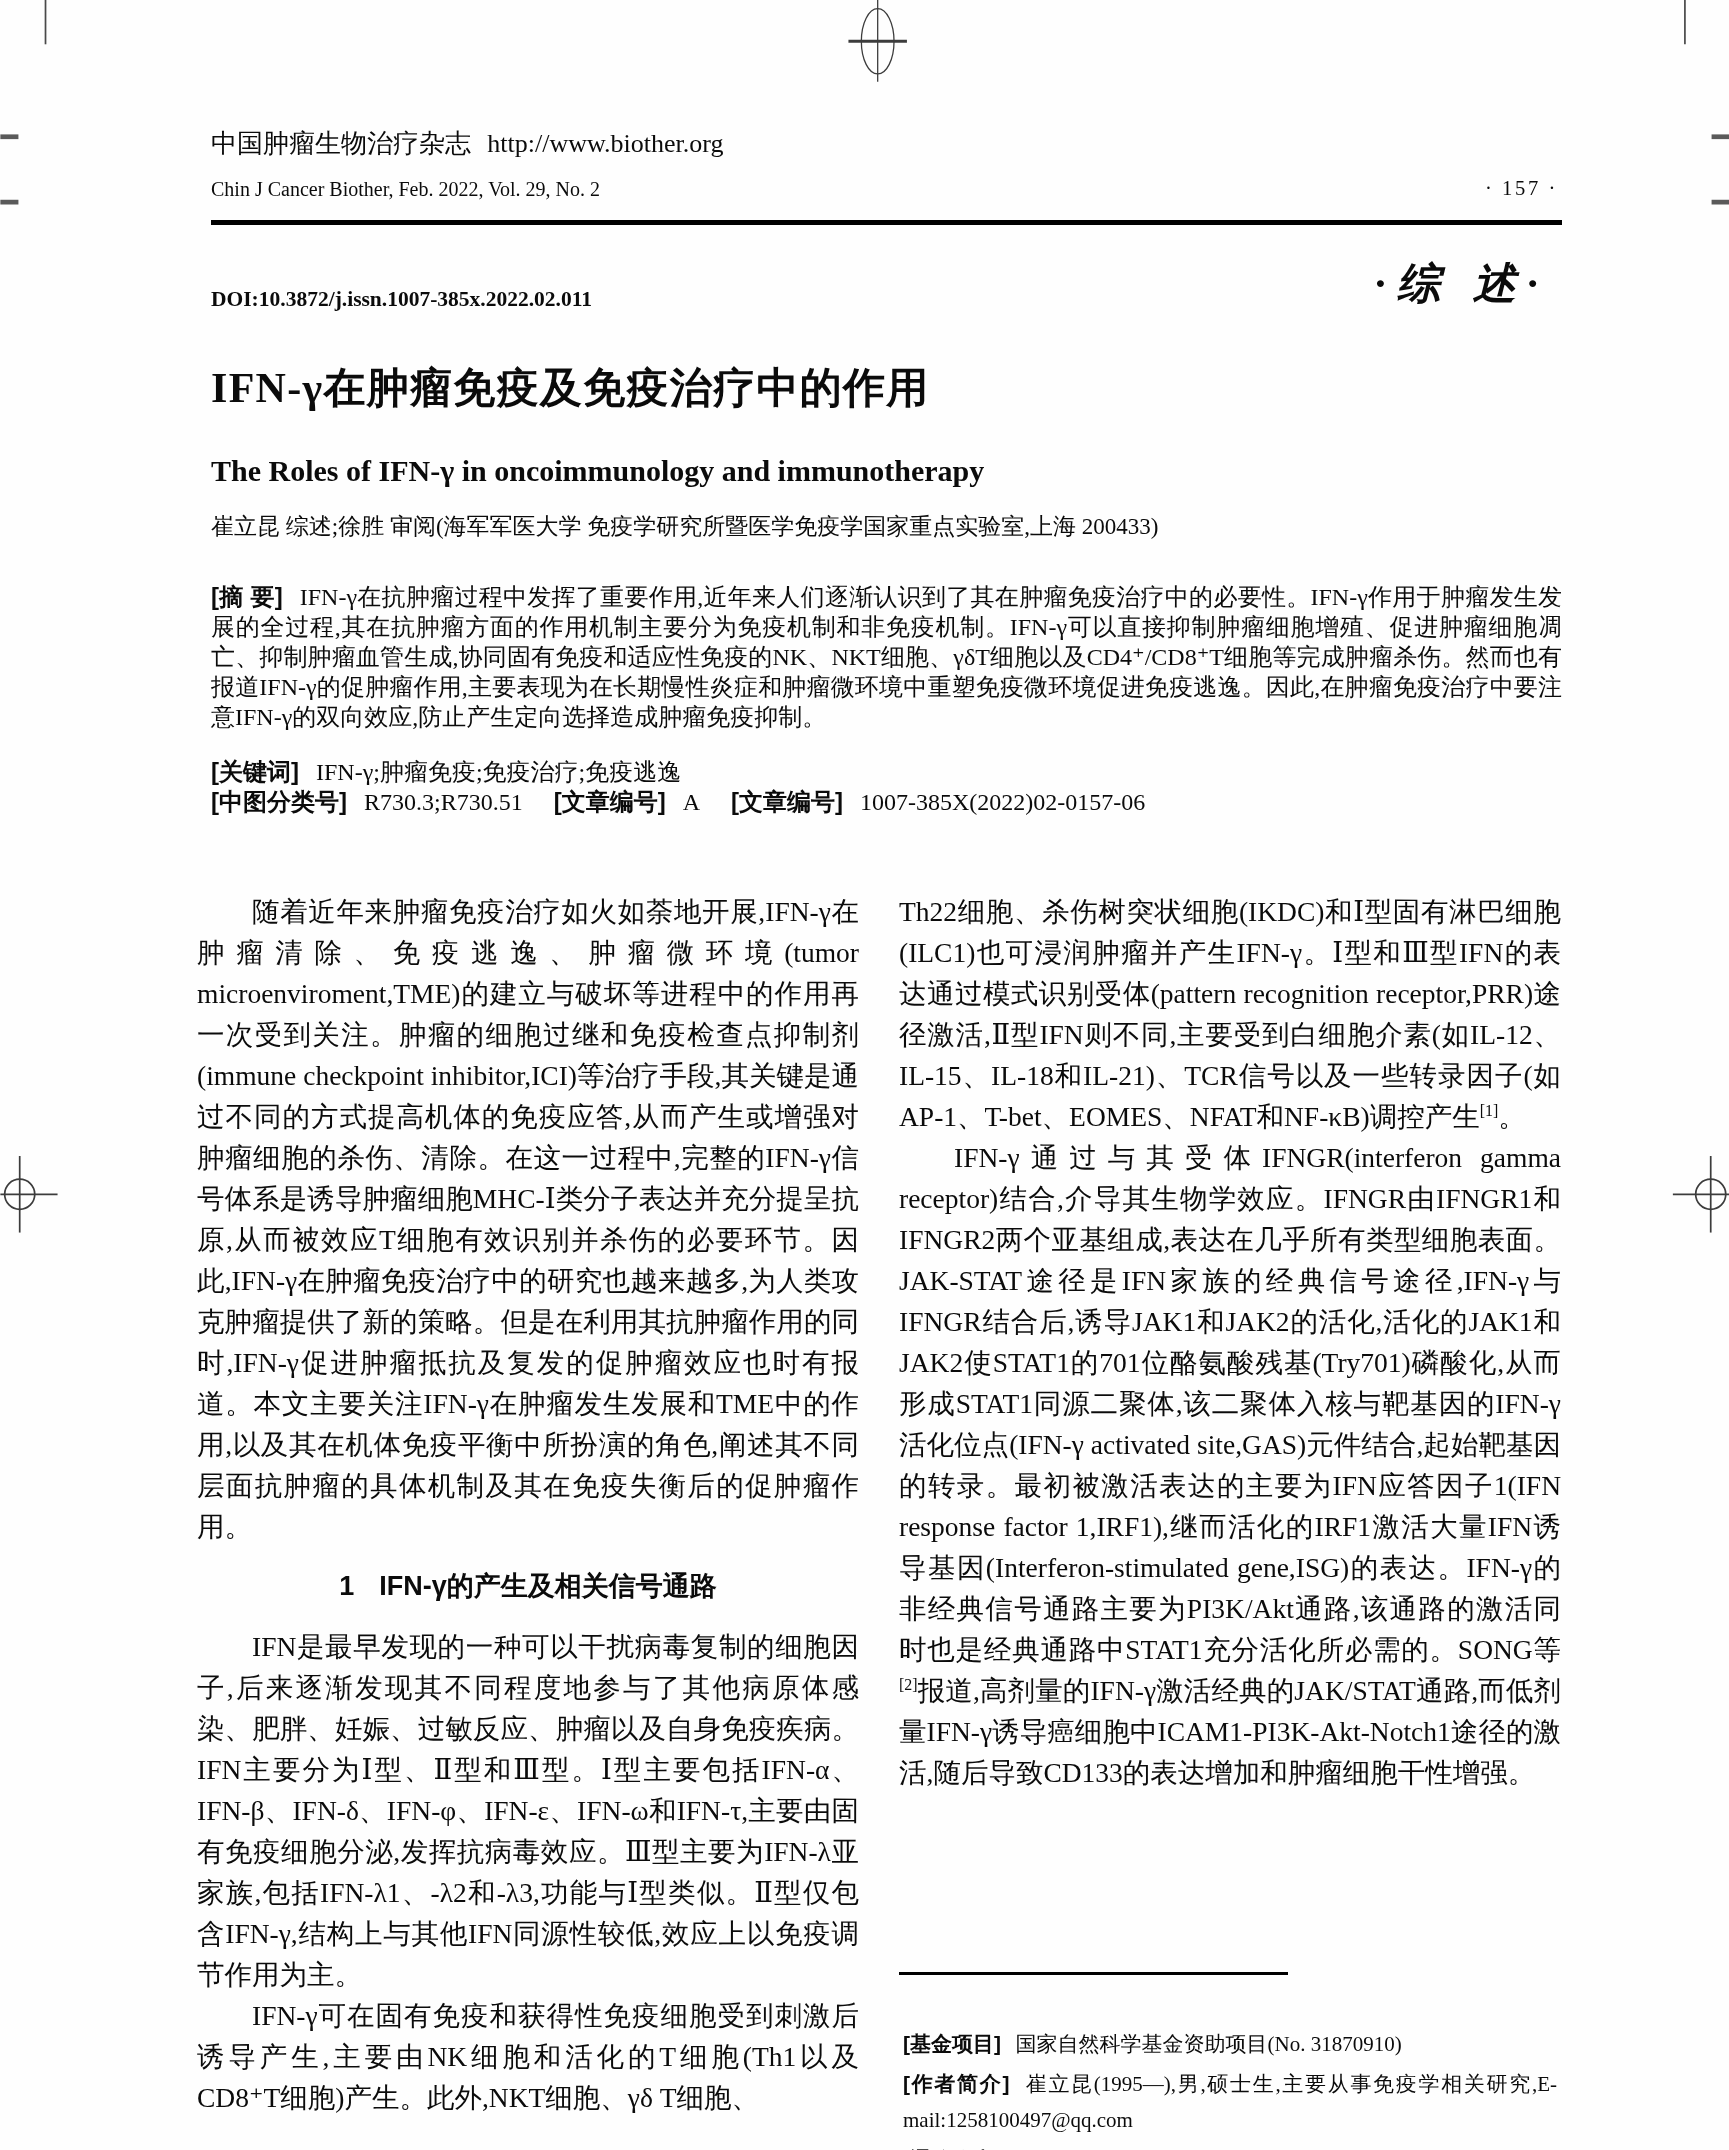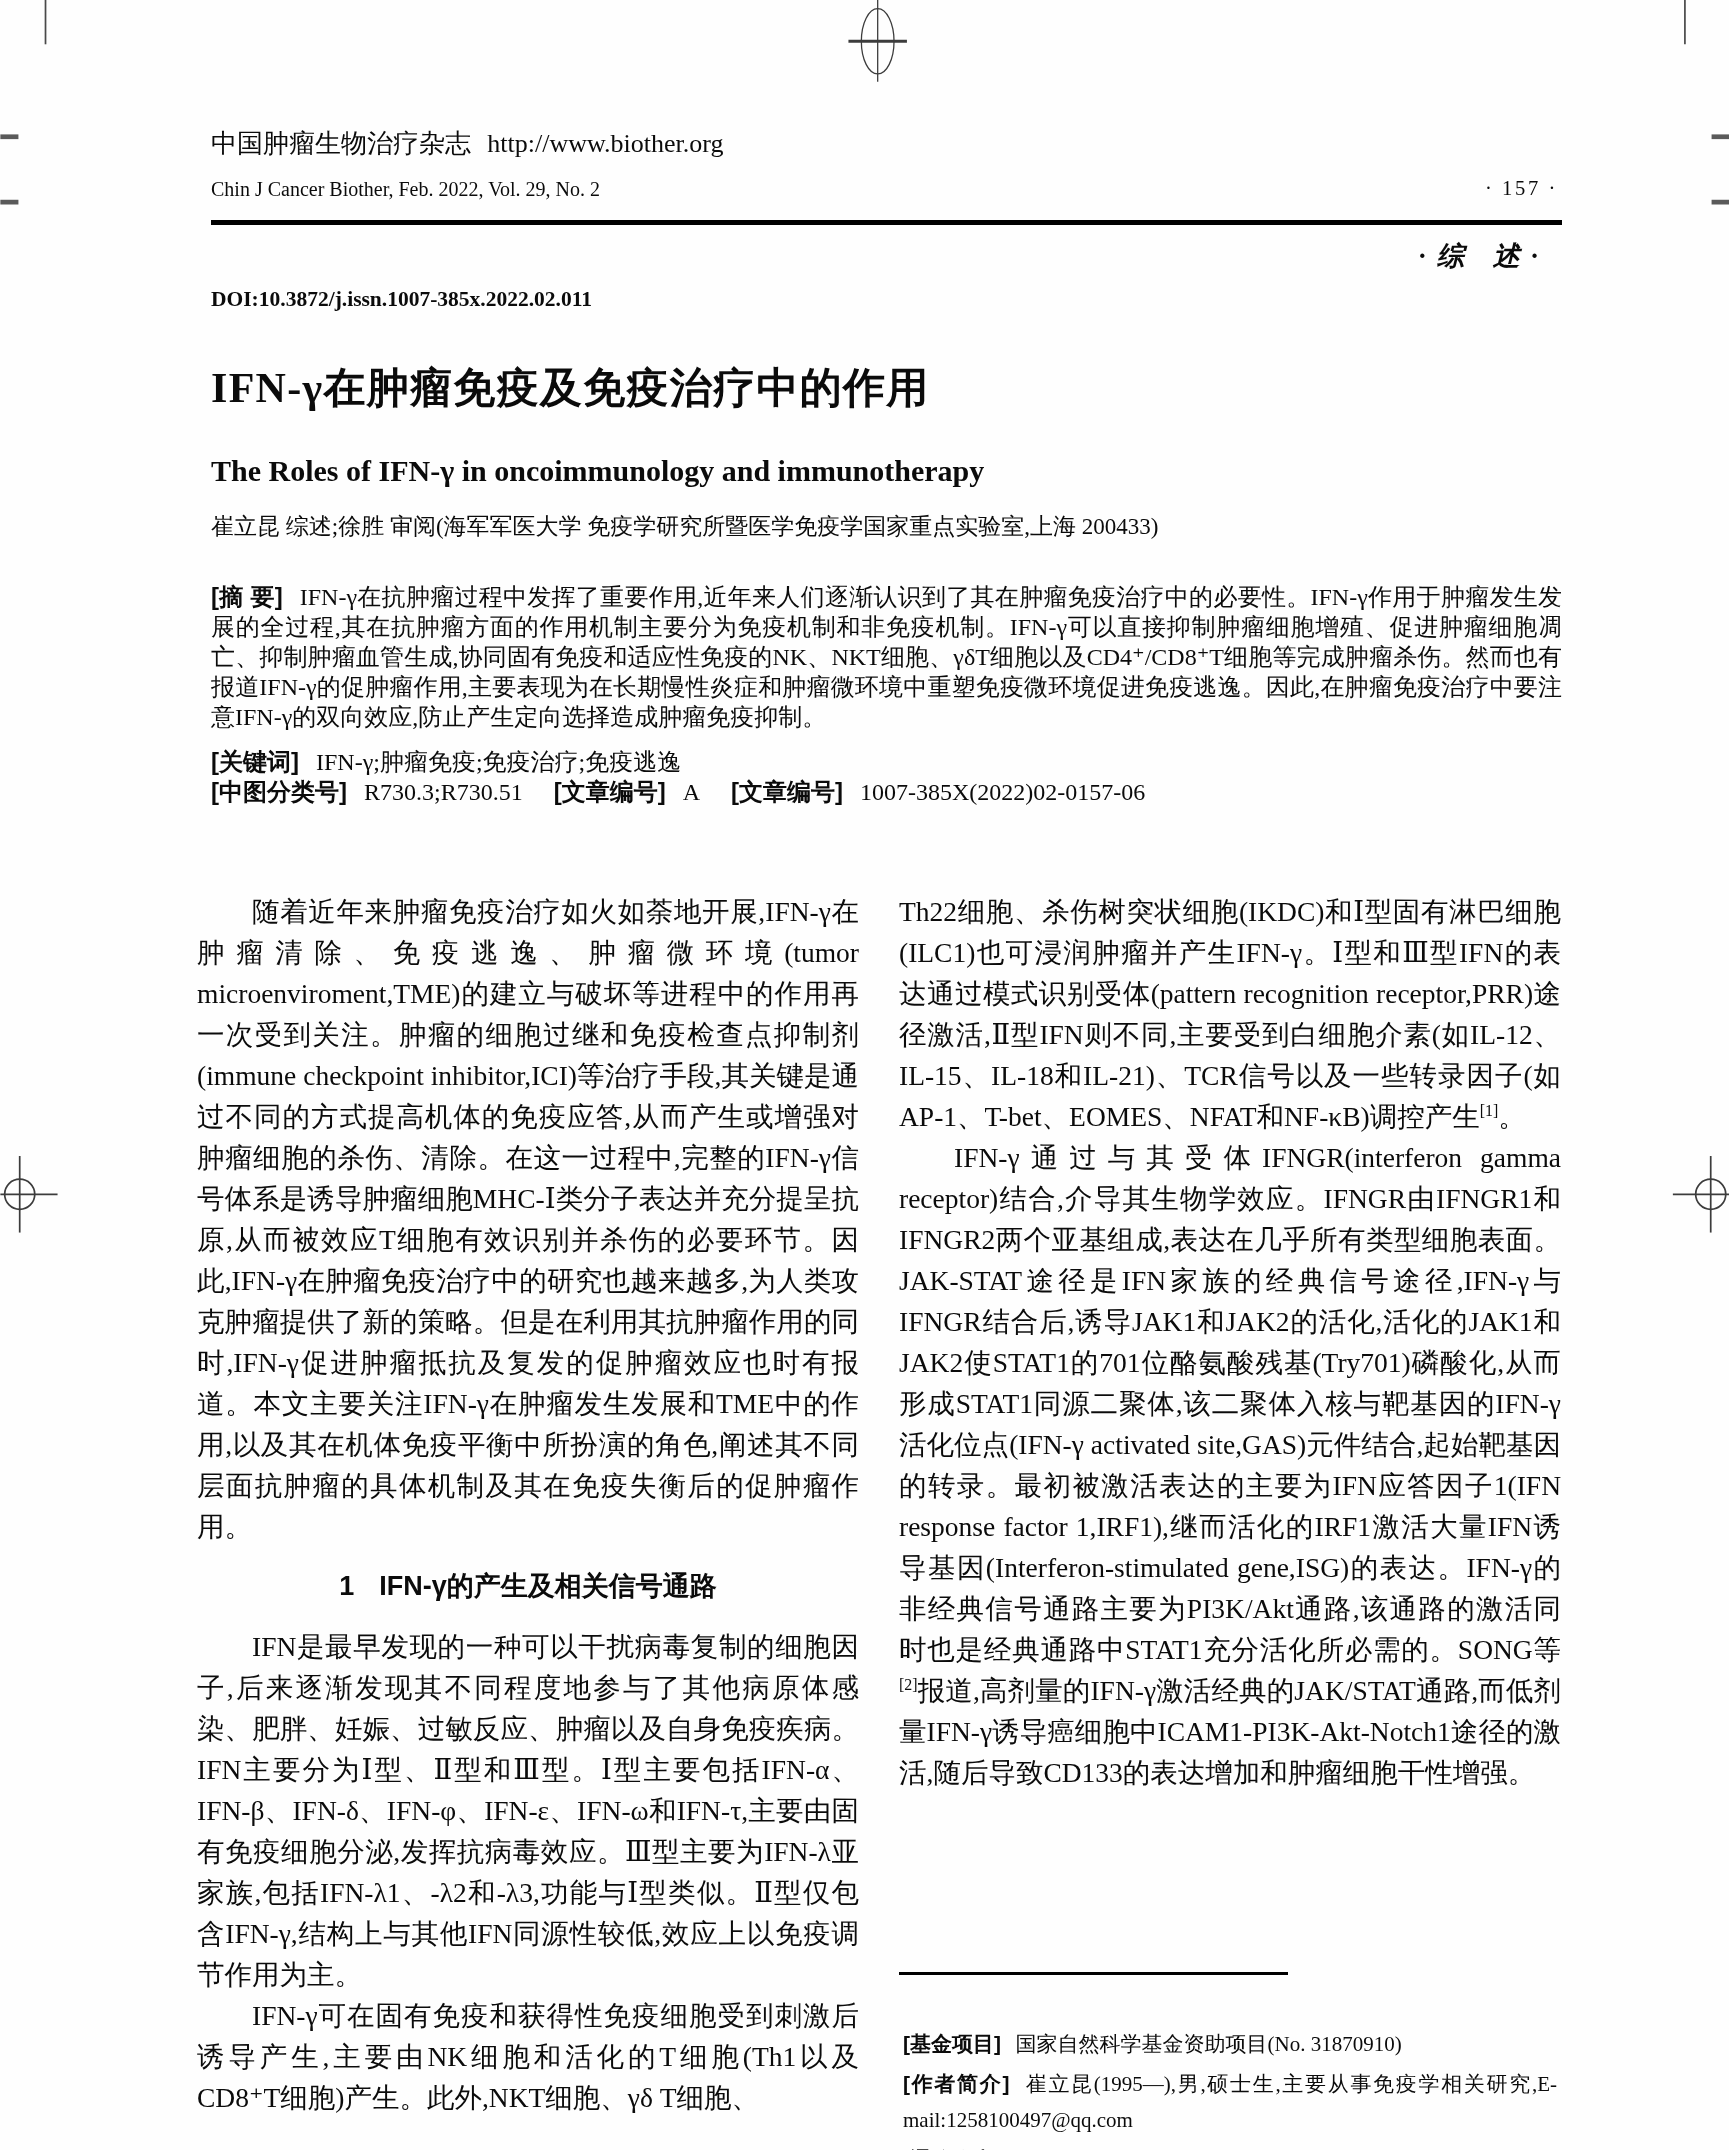--- a/index.html
+++ b/index.html
@@ -14,33 +14,33 @@
   .hdr-left{position:absolute;left:211px;top:132px;white-space:nowrap;}
   .hdr-line1{font-size:26px;line-height:24px;}
   .hdr-url{margin-left:16.3px;}
   .hdr-line2{font-size:20px;line-height:24px;margin-top:20.6px;}
   .hdr-page{position:absolute;right:172px;top:177px;font-size:20.6px;letter-spacing:2.6px;}
   .hdr-rule{position:absolute;left:211px;top:220px;width:1351px;height:5.2px;background:#000;}
 
   
   .doi{position:absolute;left:211px;top:287px;font-size:21.5px;font-weight:bold;}
   .article-type{
-    position:absolute;right:181px;top:238px;font-size:27px;font-weight:600;
+    position:absolute;right:181px;top:255px;font-size:43px;font-weight:600;
     font-style:italic;letter-spacing:11.2px;white-space:nowrap;
   }
 
   
   .title-cn{position:absolute;left:211px;top:360px;margin:0;font-size:42px;font-weight:bold;letter-spacing:1.3px;white-space:nowrap;}
   .title-en{position:absolute;left:211px;top:454px;margin:0;font-size:30px;font-weight:bold;white-space:nowrap;}
   .authors{position:absolute;left:211px;top:511px;font-size:23px;white-space:nowrap;}
 
   
   .front{position:absolute;left:211px;top:582px;width:1351px;}
   .front p{margin:0;font-size:24px;line-height:30px;text-align:justify;}
-  .front p.kw{margin-top:15px;text-align:left;}
+  .front p.kw{margin-top:25px;text-align:left;}
   .front p.clc{text-align:left;}
   .lbl{font-family:"Liberation Sans","DejaVu Sans",sans-serif;font-weight:bold;margin-right:17px;}
   .lbl.gap{margin-left:31px;}
 
   
   .col{position:absolute;top:891px;width:662px;font-size:27.5px;line-height:41px;text-align:justify;}
   .col-left{left:197px;}
   .col-right{left:899px;}
   .col p{margin:0;}
   .col p.indent{text-indent:2em;}

